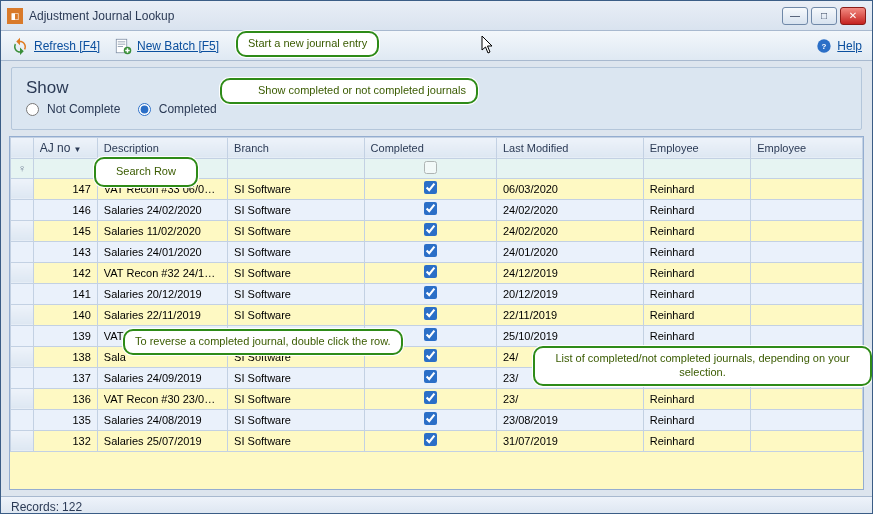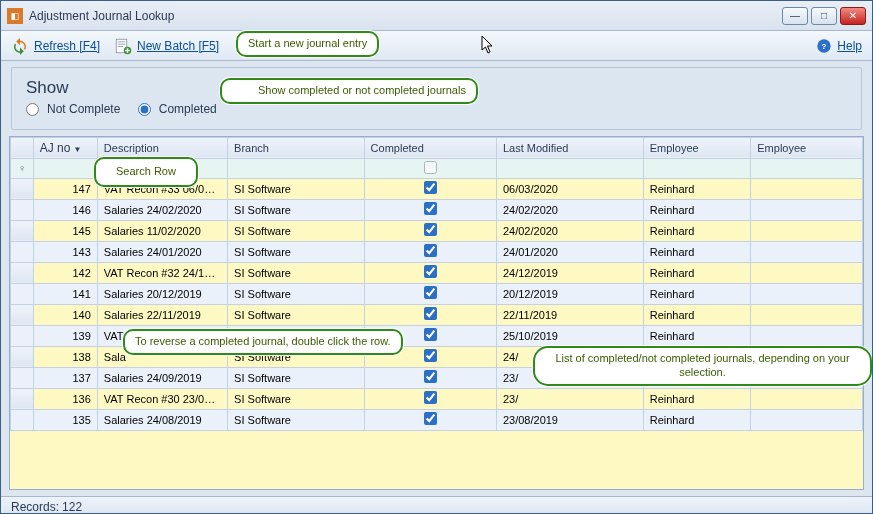--- a/index.html
+++ b/index.html
@@ -249,30 +249,40 @@
         <tr>
           <td class="col-h"></td>
           <td class="num">135</td>
           <td>Salaries 24/08/2019</td>
           <td>SI Software</td>
           <td class="chk"><input type="checkbox" checked="" style=""></td>
           <td>23/08/2019</td>
           <td>Reinhard</td>
           <td></td>
         </tr>
+        <tr>
+          <td class="col-h"></td>
+          <td class="num">132</td>
+          <td>Salaries 25/07/2019</td>
+          <td>SI Software</td>
+          <td class="chk"><input type="checkbox" checked="" style=""></td>
+          <td>31/07/2019</td>
+          <td>Reinhard</td>
+          <td></td>
+        </tr>
       </tbody>
 </table>
 </div>
 
 <div class="statusbar">
   <span>Records:</span>&nbsp;
   <span>122</span>
 </div>
 
 <div class="callout" style="top:30px; left:235px;">Start a new journal entry</div>
 <div class="callout" style="top:77px; left:219px;padding-left:36px;">Show completed or not completed journals</div>
 <div class="callout" style="top:156px; left:93px; padding:6px 20px;">Search Row</div>
 <div class="callout" style="top:328px; left:122px;">To reverse a completed journal, double click the row.</div>
-<div class="callout" style="top:345px; left:532px;border-radius:15px;">List of completed/not completed journals, depending on your selection.</div>
+<div class="callout" style="top:345px; left:532px;">List of completed/not completed journals, depending on your selection.</div>
 
 <svg class="cursor" viewBox="0 0 14 20">
     <path fill="#fff" stroke="#000" stroke-width="1" d="M1 1 L1 15 L4.5 12 L7 18 L9 17 L6.5 11 L11 11 Z"></path>
   </svg>
 
 </body></html>

